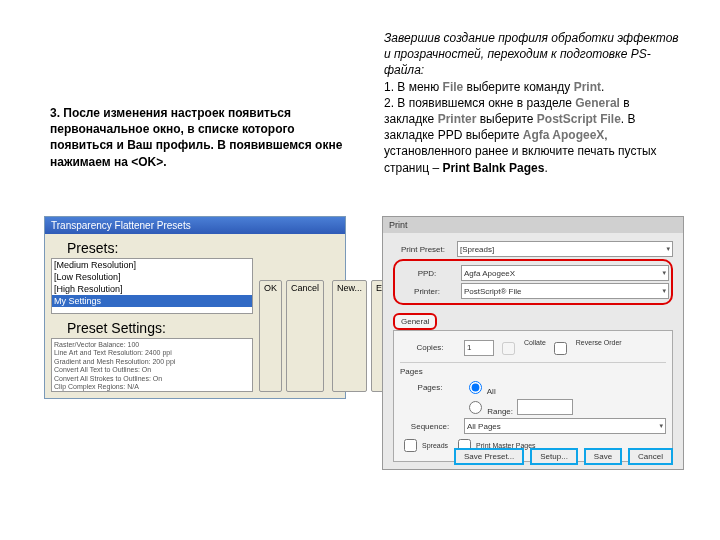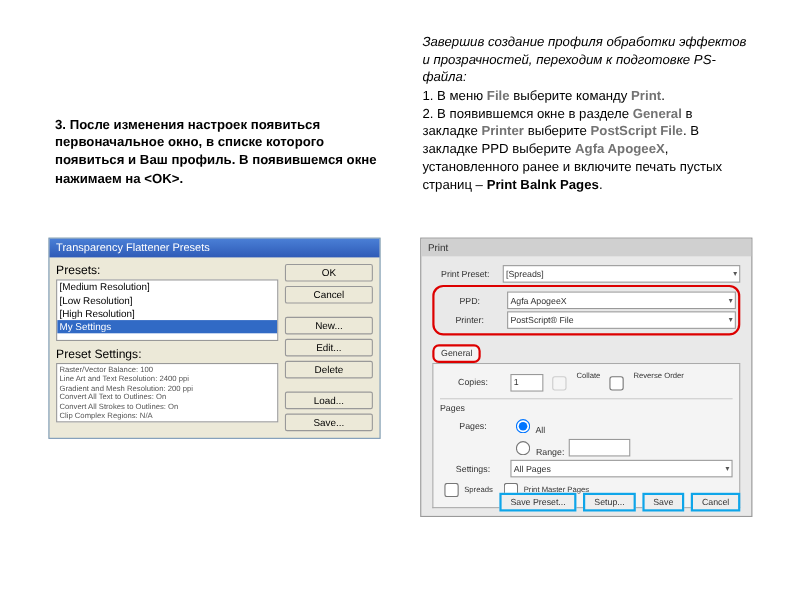--- a/index.html
+++ b/index.html
@@ -29,22 +29,22 @@
     background: #ece9d8;
   }
   .dlg1-title {
     background: linear-gradient(#4a7fd6,#2f5bb7);
     color: #fff;
     padding: 3px 6px;
     font-size: 10px;
   }
   .dlg1-body { padding: 6px; display: flex; gap: 6px; }
   .dlg1-left { flex: 1; }
-  .dlg1-right { width: 80px; display: flex; flex-direction: column; gap: 4px; }
-  .lbl { font-size: 11px; margin-bottom: 2px; }
+  .dlg1-right { width: 80px; display: flex; flex-direction: row; gap: 4px; margin-top: 40px; }
+  .lbl { font-size: 14px; margin-bottom: 2px; margin-left: 16px; }
   .listbox {
     background: #fff;
     border: 1px solid #999;
     height: 54px;
     font-size: 9px;
     overflow: hidden;
   }
   .listbox .row { padding: 1px 2px; }
   .listbox .sel { background: #316ac5; color: #fff; }
   .btn {
@@ -221,21 +221,21 @@
       <div class="inline-row">
         <div class="lbl2">Pages:</div>
         <label><input type="radio" checked="" style=""> <span>All</span></label>
       </div>
       <div class="inline-row">
         <div class="lbl2"></div>
         <label><input type="radio" style=""> <span>Range:</span></label>
         <div class="sel2" style="flex:0 0 50px"></div>
       </div>
       <div class="inline-row">
-        <div class="lbl2">Settings:</div>
+        <div class="lbl2">Sequence:</div>
         <div class="sel2">
             <span>All Pages</span>
             <span class="chevron">▾</span>
           </div>
       </div>
       <div class="cg">
         <label>
             <input type="checkbox" style=""> 
             <span>Spreads</span>
           </label>

